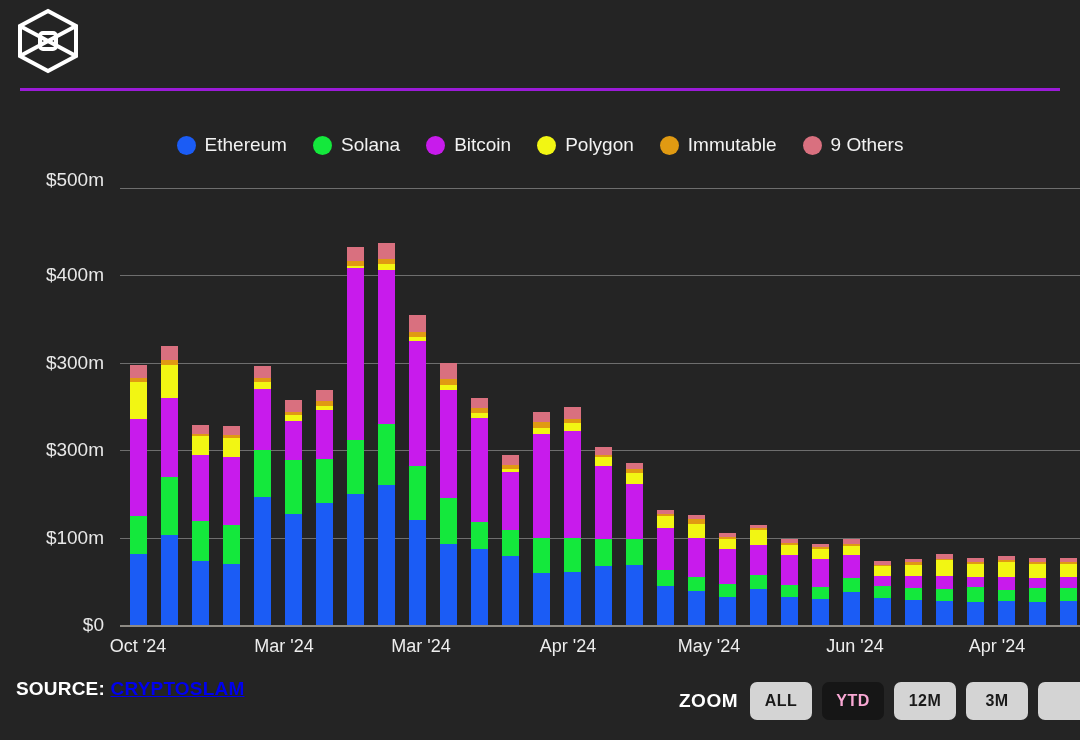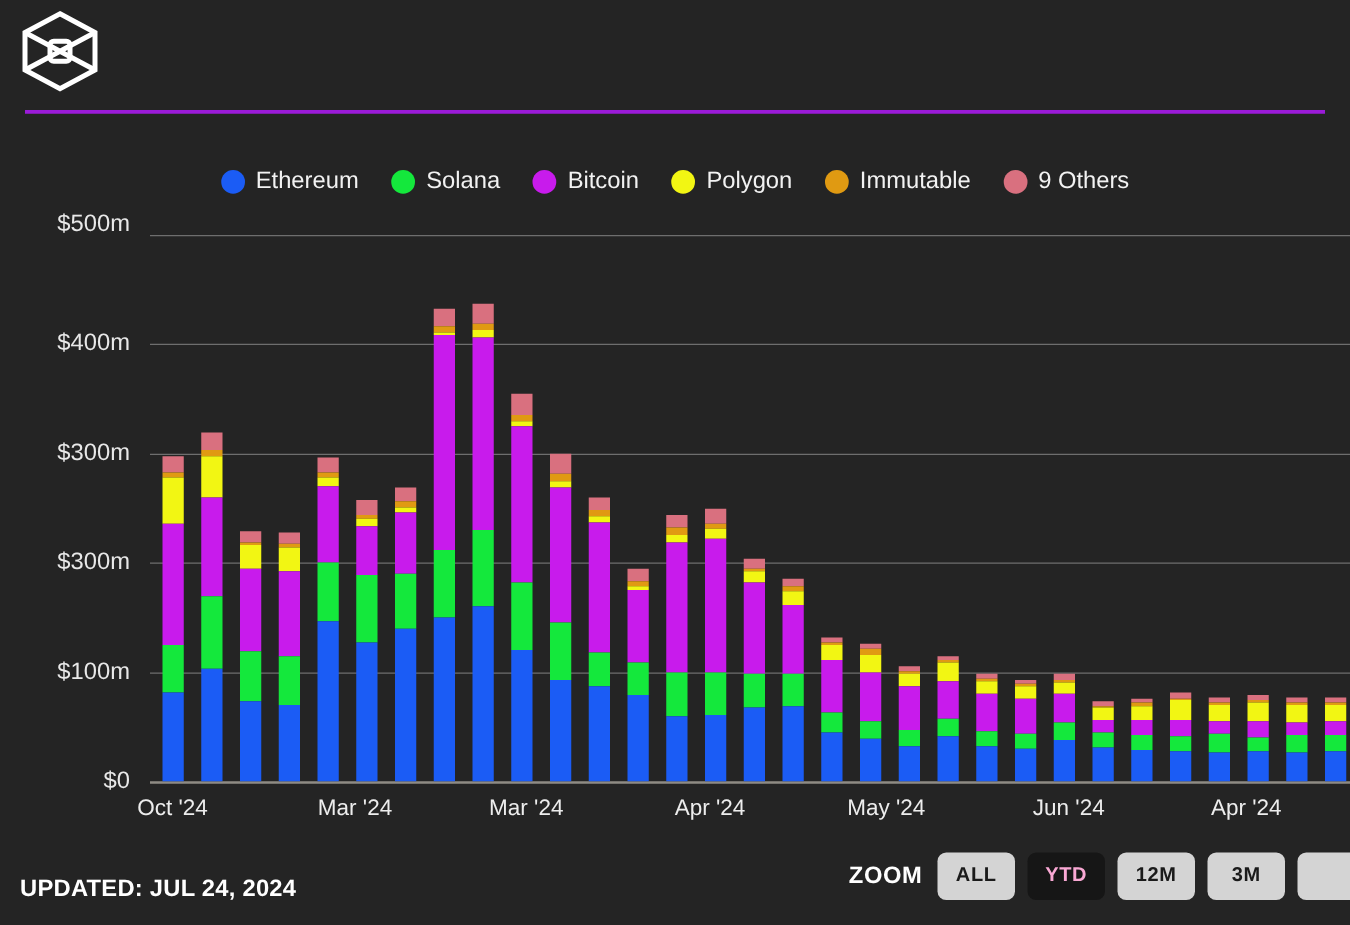--- a/index.html
+++ b/index.html
@@ -408,21 +408,23 @@
     <div class="xtick" style="left: 138px;">Oct '24</div>
     <div class="xtick" style="left: 284px;">Mar '24</div>
     <div class="xtick" style="left: 421px;">Mar '24</div>
     <div class="xtick" style="left: 568px;">Apr '24</div>
     <div class="xtick" style="left: 709px;">May '24</div>
     <div class="xtick" style="left: 855px;">Jun '24</div>
     <div class="xtick" style="left: 997px;">Apr '24</div>
   </div>
 
 <div id="footer">
-  <div id="updated-line">UPDATED: JUL 24, 2024</div>
+  <div id="source-line">
+    <span>SOURCE: </span><a id="source-link" href="#">CRYPTOSLAM</a>
+  </div>
   <div id="zoom-controls">
     <span id="zoom-label">ZOOM</span>
   <button class="zoom-btn">ALL</button>
       <button class="zoom-btn active">YTD</button>
       <button class="zoom-btn">12M</button>
       <button class="zoom-btn">3M</button>
       <button class="zoom-btn"></button>
     </div>
 </div>
 

